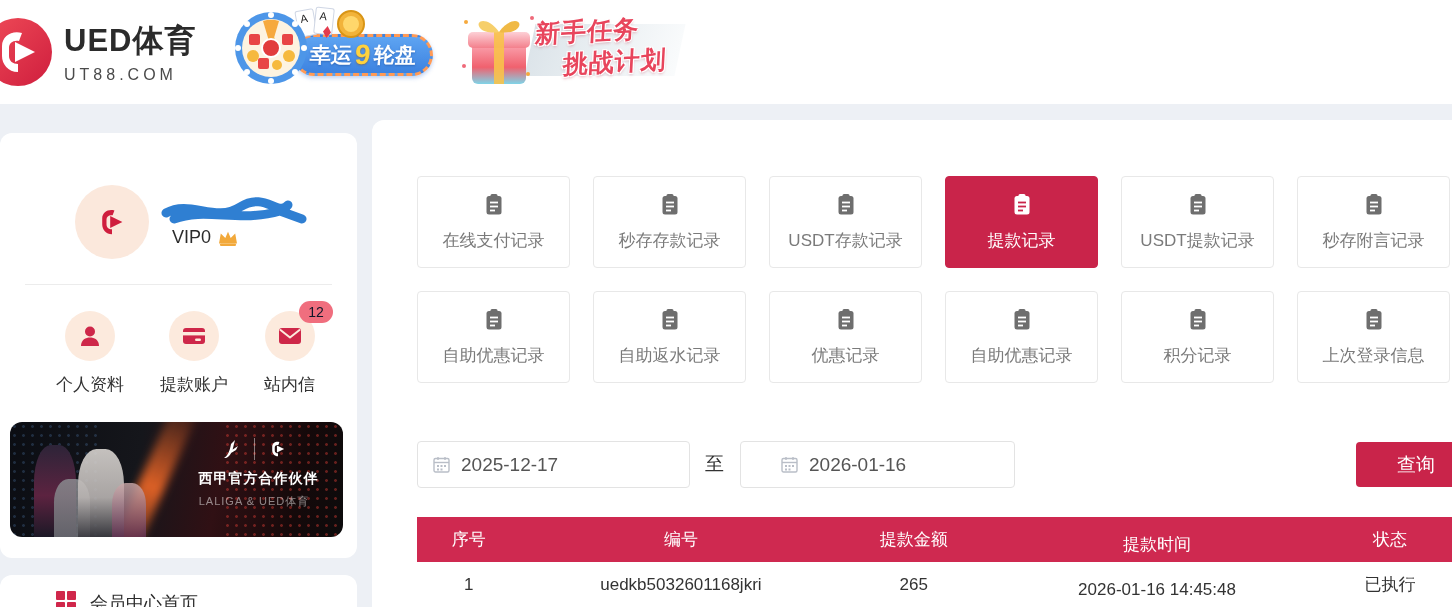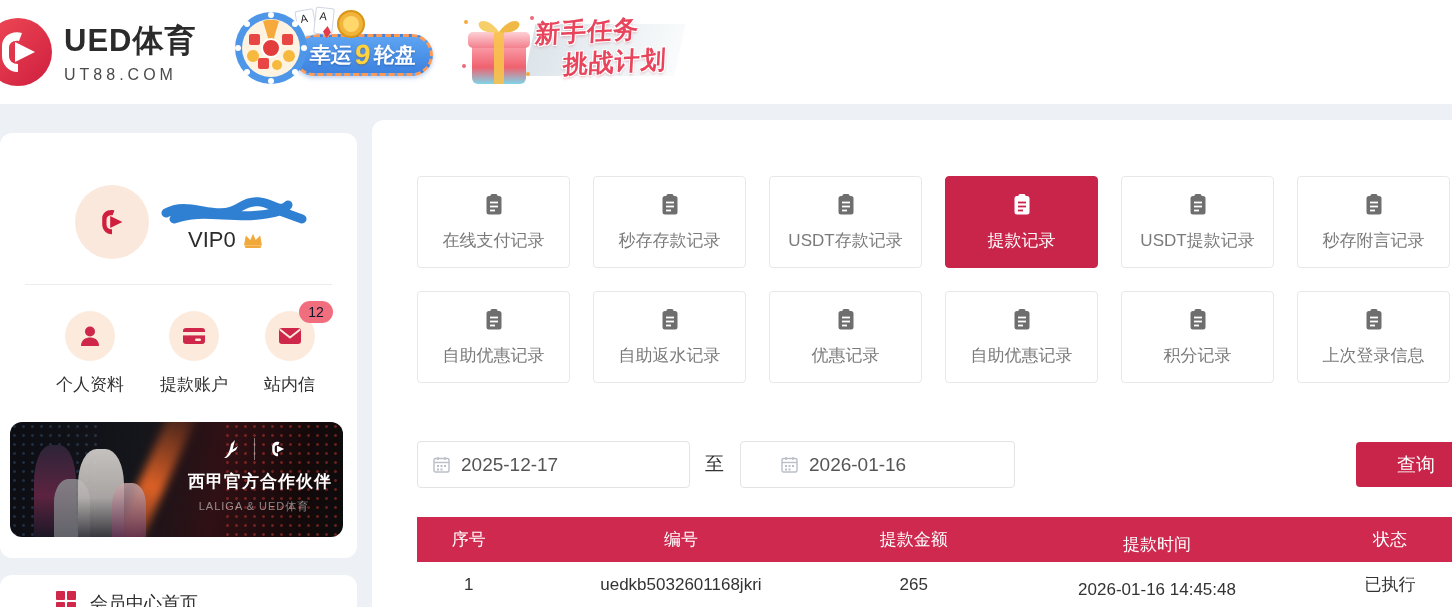--- a/index.html
+++ b/index.html
@@ -62,21 +62,21 @@
     position:absolute; left:0; top:133px; width:357px; height:425px;
     background:#fff; border-radius:12px;
   }
   .profile-row { position:absolute; left:0; top:52px; width:100%; height:74px; }
   .avatar {
     position:absolute; left:75px; top:0; width:74px; height:74px; border-radius:50%;
     background:#fbe8dc; display:flex; align-items:center; justify-content:center;
   }
   .avatar svg { width:44px; height:44px; }
   .scribble-svg { position:absolute; left:160px; top:8px; width:150px; height:36px; }
-  .vip-row { position:absolute; left:172px; top:42px; font-size:22px; color:#2b2b2b; display:flex; align-items:center; gap:6px;margin-left:16px; }
+  .vip-row { position:absolute; left:172px; top:42px; font-size:18px; color:#2b2b2b; display:flex; align-items:center; gap:6px; }
   .crown-svg { width:22px; height:18px; }
   .divider { position:absolute; left:25px; top:151px; width:307px; height:1px; background:#ececec; }
 
   .shortcuts { position:absolute; left:0; top:178px; width:357px; display:flex; justify-content:space-between; padding:0 42px 0 56px; }
   .shortcut { position:relative; display:flex; flex-direction:column; align-items:center; cursor:pointer; }
   .shortcut-circle {
     width:50px; height:50px; border-radius:50%; background:#fceadd;
     display:flex; align-items:center; justify-content:center;
   }
   .shortcut-circle svg { width:26px; height:26px; }
@@ -112,21 +112,21 @@
     position:absolute; left:16px; bottom:0; width:150px; height:100px;
   }
   .players .p { position:absolute; bottom:0; border-radius:40% 40% 0 0; }
   .players .p1 { left:8px;  width:42px; height:92px; background:linear-gradient(180deg,#2d2438,#5c2340 55%,#1c1826); }
   .players .p2 { left:52px; width:46px; height:88px; background:linear-gradient(180deg,#d8d4d0,#b9b4b2 55%,#3a3a40); opacity:.9; }
   .players .p3 { left:28px; width:36px; height:58px; background:linear-gradient(180deg,#8b8c90,#6f7076); opacity:.85; }
   .players .p4 { left:86px; width:34px; height:54px; background:linear-gradient(180deg,#caa,#635); opacity:.8; }
   .laliga-content { position:absolute; right:14px; top:14px; width:150px; text-align:center; }
   .laliga-logos { display:flex; align-items:center; justify-content:center; gap:10px; margin-bottom:8px; }
   .laliga-logos .sep { width:1px; height:22px; background:rgba(255,255,255,.45); }
-  .laliga-title { color:#fff; font-size:17px; font-weight:bold; letter-spacing:1px; white-space:nowrap;margin-left:9px; }
+  .laliga-title { color:#fff; font-size:14px; font-weight:bold; letter-spacing:1px; white-space:nowrap;margin-left:9px; }
   .laliga-sub { color:rgba(255,255,255,.5); font-size:11px; letter-spacing:1px; margin-top:6px; white-space:nowrap; }
 
   
   .sidebar-card2 {
     position:absolute; left:0; top:575px; width:357px; height:60px;
     background:#fff; border-radius:12px;
     display:flex; align-items:flex-start; padding:16px 0 0 56px; gap:14px; cursor:pointer;
   }
   .grid-icon { width:20px; height:20px; display:grid; grid-template-columns:9px 9px; grid-template-rows:9px 9px; gap:2px; }
   .grid-icon span { background:#d0274b; border-radius:1px; }

